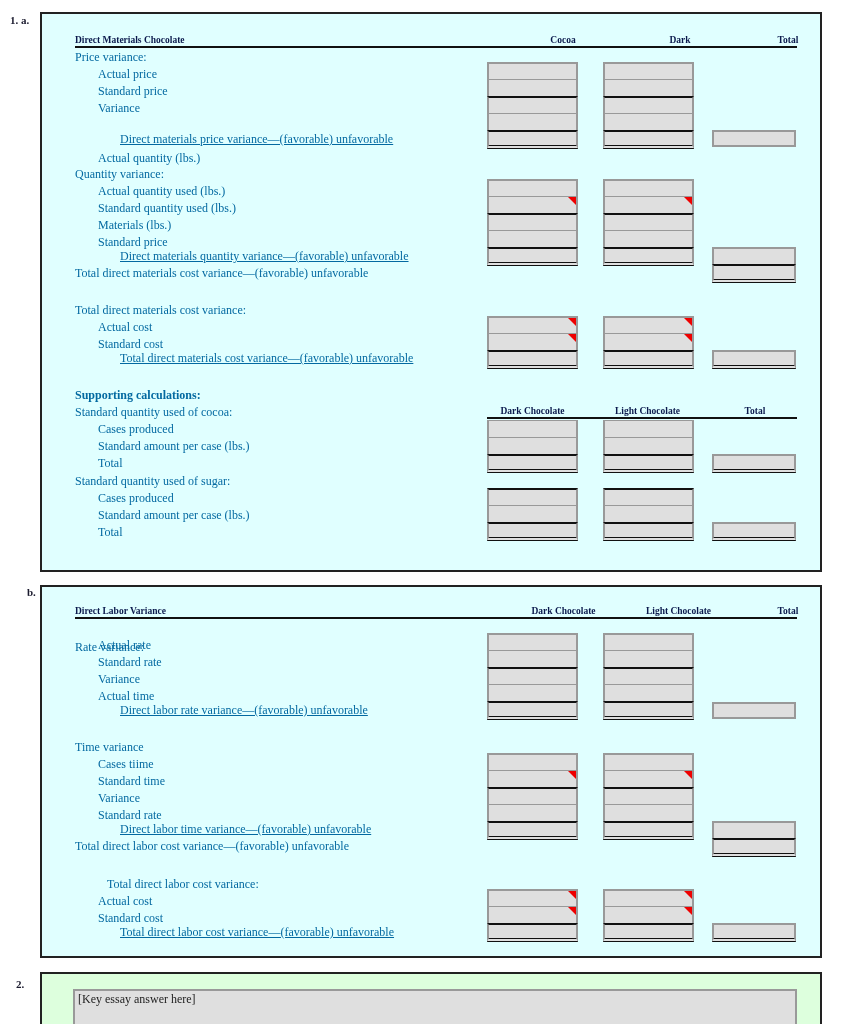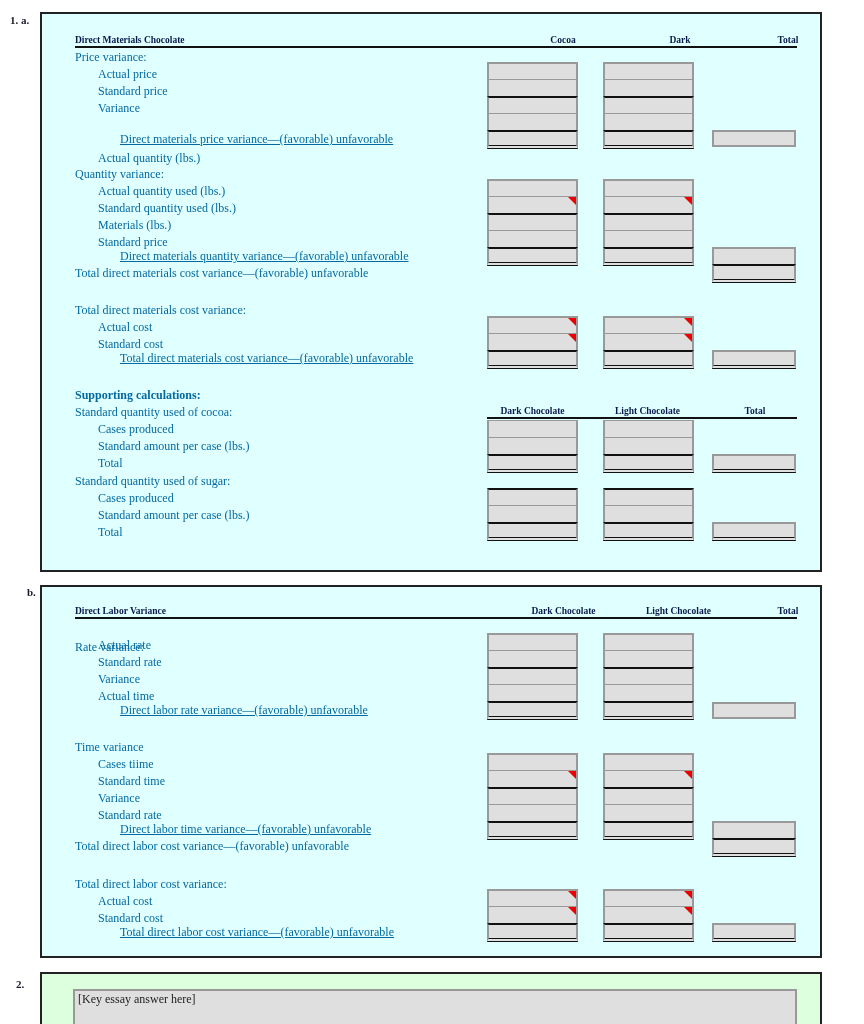--- a/index.html
+++ b/index.html
@@ -230,21 +230,21 @@
       </div>
     <div class="cell topline"></div>
     <div class="cell"></div>
     <div class="cell topline last"></div>
   </div>
   <div class="cellgrp" style="left:670px; top:234px; width:84px;">
     <div class="cell first"></div>
     <div class="cell topline last"></div>
   </div>
 
-  <div class="lbl i1" style="top:290px;">Total direct labor cost variance:</div>
+  <div class="lbl i1" style="top:290px;margin-left:32px;">Total direct labor cost variance:</div>
   <div class="lbl i2" style="top:307px;">Actual cost</div>
   <div class="lbl i2" style="top:324px;">Standard cost</div>
   <div class="lbl i3" style="top:338px;">Total direct labor cost variance—(favorable) unfavorable</div>
 
   <div class="cellgrp" style="left:445px; top:302px;">
     <div class="cell first">
         <span class="flag"></span>
       </div>
     <div class="cell">
         <span class="flag"></span>

